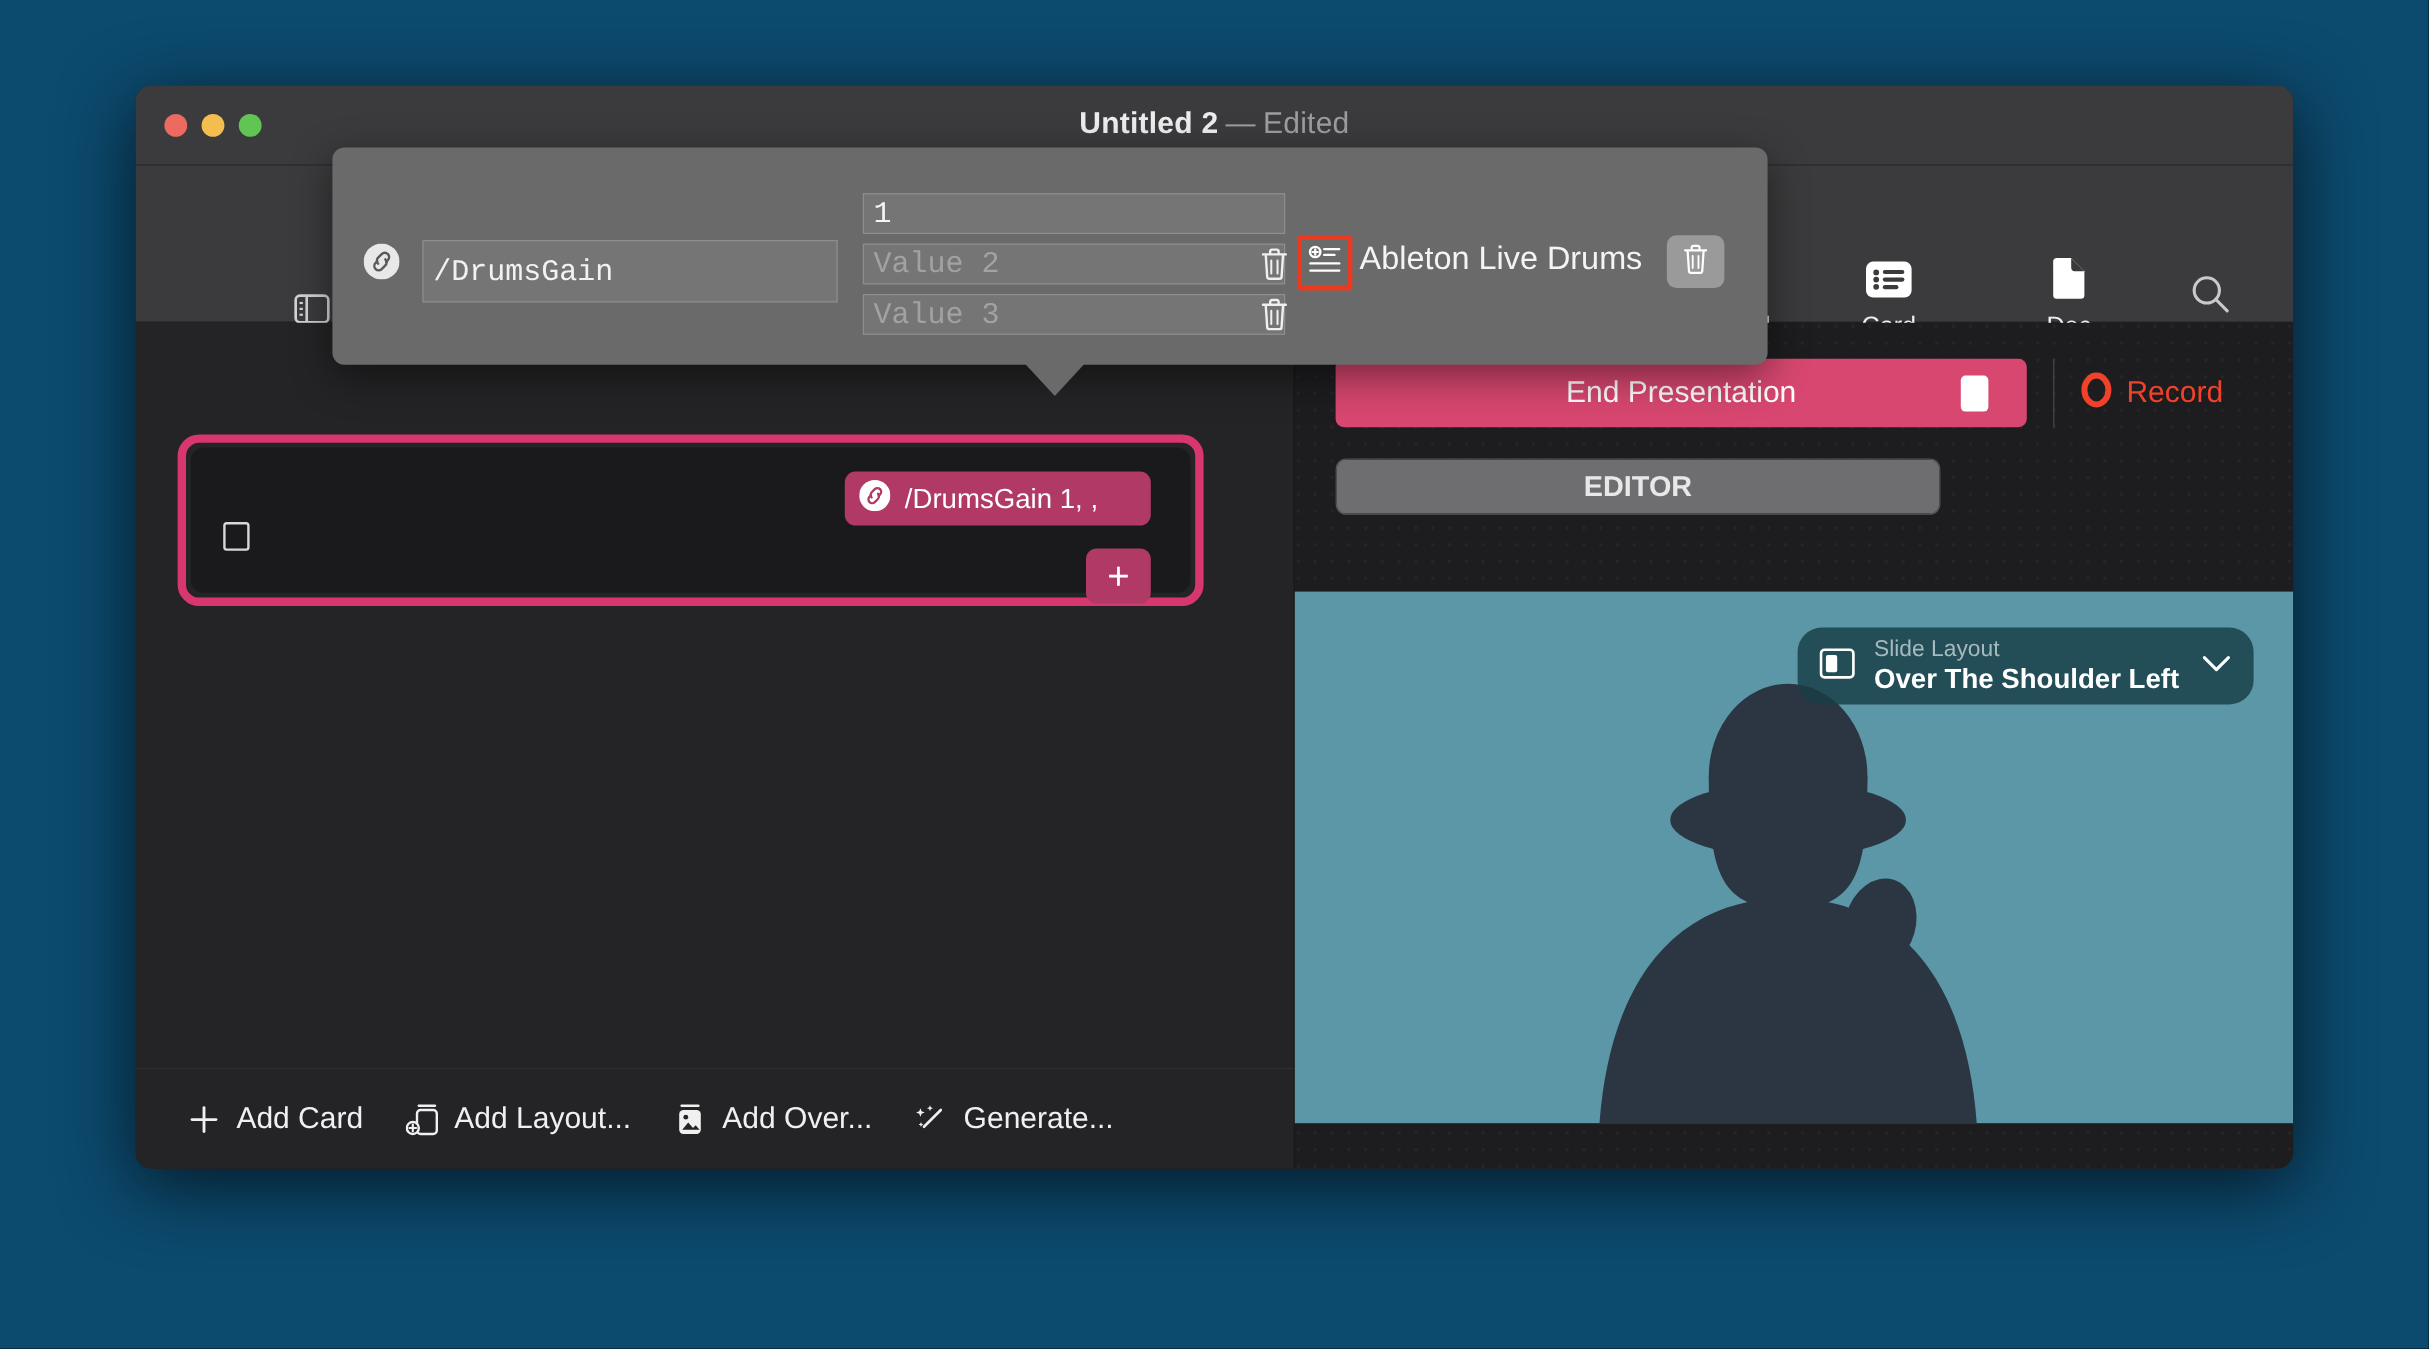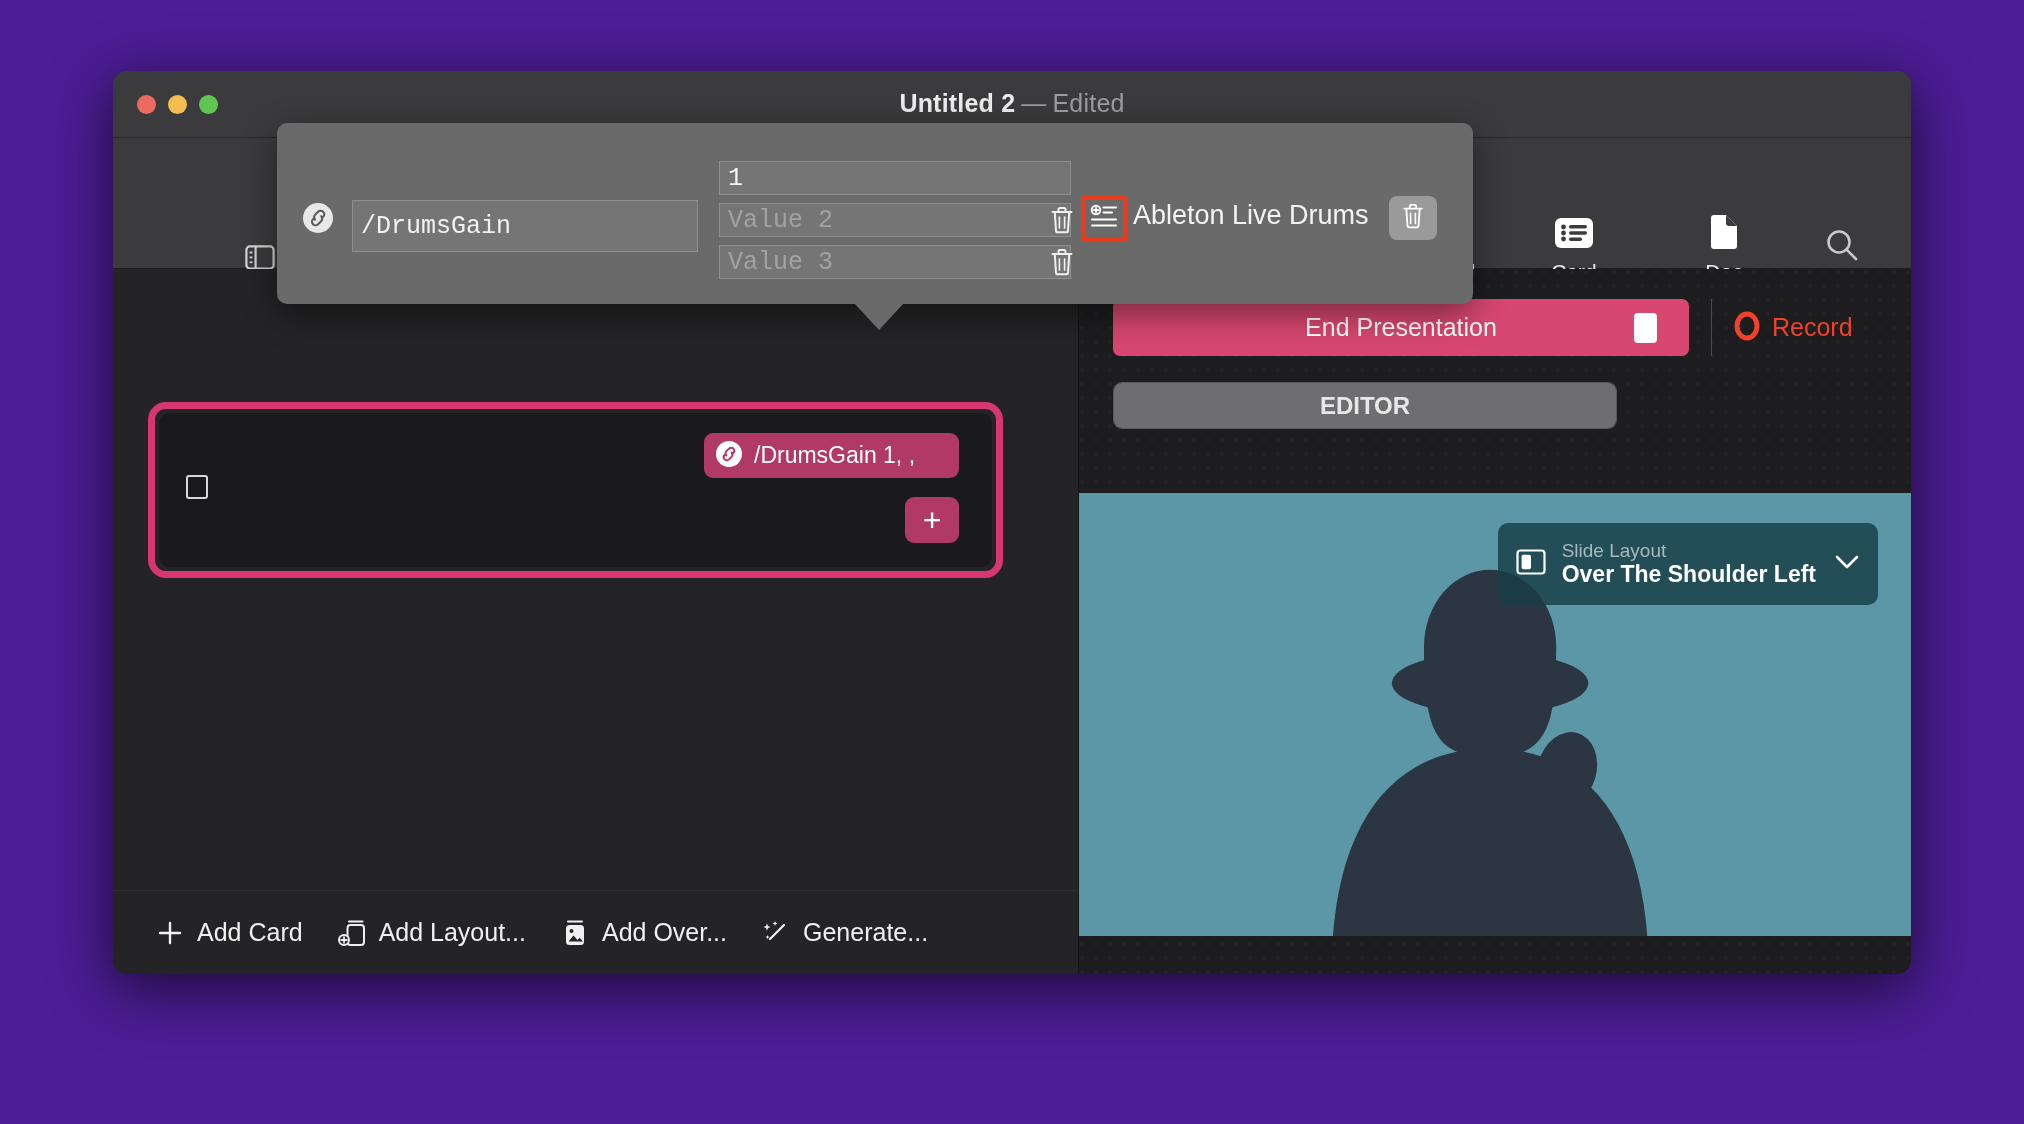--- a/index.html
+++ b/index.html
@@ -9,21 +9,21 @@
     height: 1124px;
     background: #000000;
     overflow: hidden;
     font-family: "Liberation Sans", sans-serif;
   }
 
   #root {
     position: relative;
     width: 2024px;
     height: 1124px;
-    background: #4c1d95;
+    background: #0c4a6e;
   }
 
   
   .window {
     position: absolute;
     left: 113px;
     top: 71px;
     width: 1798px;
     height: 903px;
     background: #2a2a2c;
@@ -117,25 +117,24 @@
     background:
       radial-gradient(circle at 3px 3px, rgba(255,255,255,0.035) 1.4px, transparent 1.7px)
       0 0 / 14px 14px,
       #1d1d1f;
   }
 
   
   .card-outer {
     position: absolute;
     left: 35px; top: 93px;
-    width: 855px; height: 176px;
+    width: 855px; height: 143px;
     border: 7px solid #d8366f;
     border-radius: 18px;
     padding: 4px;
-    margin-top: 40px;
   }
   .card-inner {
     width: 100%; height: 100%;
     background: #1a1a1c;
     border-radius: 11px;
     position: relative;
   }
   .card-checkbox {
     position: absolute;
     left: 27px; top: 62px;
@@ -274,23 +273,23 @@
     left: 0; right: 0;
     top: 224px; bottom: 38px;
     background: #5b97a6;
     overflow: hidden;
   }
   .silhouette { position: absolute; left: 0; top: 0; width: 100%; height: 100%; }
 
   .slide-layout {
     position: absolute;
     right: 33px; top: 30px;
-    height: 82px;
+    height: 64px;
     background: rgba(25,62,70,0.82);
-    border-radius: 10px;
+    border-radius: 20px;
     display: flex;
     align-items: center;
     gap: 16px;
     padding: 0 16px 0 18px;
     z-index: 3;
   }
   .sl-texts { display: flex; flex-direction: column; line-height: 1.08; }
   .sl-caption { font-size: 19px; color: #a6b9bd; }
   .sl-value { font-size: 23px; color: #ffffff; font-weight: bold; }
 

